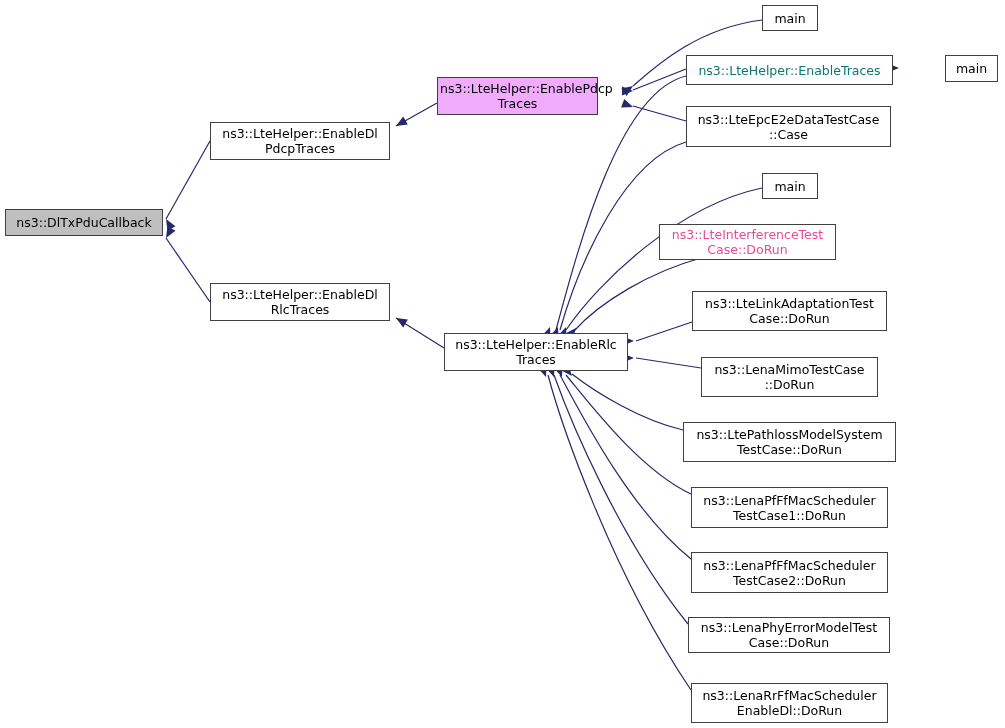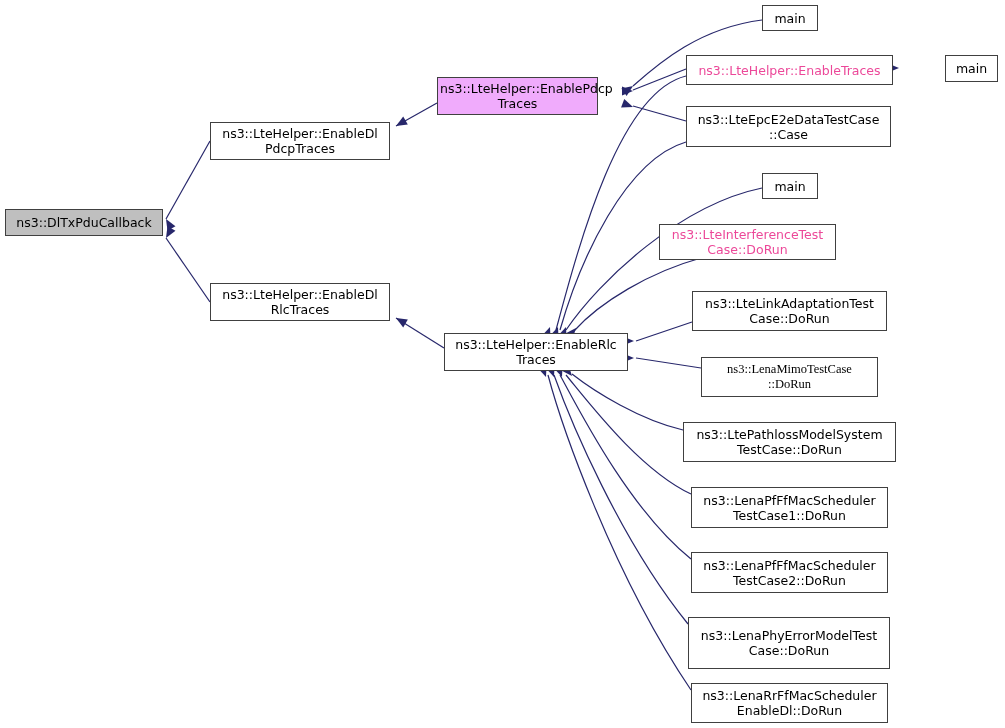--- a/index.html
+++ b/index.html
@@ -93,35 +93,35 @@
       <div class="node highlight" style="left: 5px; top: 209px; width: 158px; height: 27px; border-color: rgb(64, 64, 64); background: rgb(191, 191, 191); color: rgb(0, 0, 0);"><span class="lbl">ns3::DlTxPduCallback</span></div>
       <div class="node" style="left: 210px; top: 122px; width: 180px; height: 38px; border-color: rgb(64, 64, 64); background: rgb(255, 255, 255); color: rgb(0, 0, 0);"><span class="lbl">ns3::LteHelper::EnableDl
 PdcpTraces</span></div>
       <div class="node" style="left: 210px; top: 283px; width: 180px; height: 38px; border-color: rgb(64, 64, 64); background: rgb(255, 255, 255); color: rgb(0, 0, 0);"><span class="lbl">ns3::LteHelper::EnableDl
 RlcTraces</span></div>
       <div class="node" style="left: 437px; top: 77px; width: 161px; height: 38px; border-color: rgb(64, 64, 64); background: #f0abfc; color: rgb(0, 0, 0);"><span class="lbl">ns3::LteHelper::EnablePdcp
 Traces</span></div>
       <div class="node" style="left: 444px; top: 333px; width: 184px; height: 38px; border-color: rgb(64, 64, 64); background: rgb(255, 255, 255); color: rgb(0, 0, 0);"><span class="lbl">ns3::LteHelper::EnableRlc
 Traces</span></div>
       <div class="node" style="left: 762px; top: 5px; width: 56px; height: 26px; border-color: rgb(64, 64, 64); background: rgb(255, 255, 255); color: rgb(0, 0, 0);"><span class="lbl">main</span></div>
-      <div class="node" style="left: 686px; top: 55px; width: 207px; height: 30px; border-color: rgb(64, 64, 64); background: rgb(255, 255, 255); color: #ec4899;"><span class="lbl">ns3::LteHelper::EnableTraces</span></div>
+      <div class="node" style="left: 686px; top: 55px; width: 207px; height: 30px; border-color: rgb(64, 64, 64); background: rgb(255, 255, 255); color: #0f766e;"><span class="lbl">ns3::LteHelper::EnableTraces</span></div>
       <div class="node" style="left: 945px; top: 55px; width: 53px; height: 27px; border-color: rgb(64, 64, 64); background: rgb(255, 255, 255); color: rgb(0, 0, 0);"><span class="lbl">main</span></div>
       <div class="node" style="left: 686px; top: 106px; width: 205px; height: 41px; border-color: rgb(64, 64, 64); background: rgb(255, 255, 255); color: rgb(0, 0, 0);"><span class="lbl">ns3::LteEpcE2eDataTestCase
 ::Case</span></div>
       <div class="node" style="left: 762px; top: 173px; width: 56px; height: 26px; border-color: rgb(64, 64, 64); background: rgb(255, 255, 255); color: rgb(0, 0, 0);"><span class="lbl">main</span></div>
       <div class="node" style="left: 659px; top: 224px; width: 177px; height: 36px; border-color: rgb(64, 64, 64); background: rgb(255, 255, 255); color: #ec4899;"><span class="lbl">ns3::LteInterferenceTest
 Case::DoRun</span></div>
       <div class="node" style="left: 692px; top: 291px; width: 195px; height: 40px; border-color: rgb(64, 64, 64); background: rgb(255, 255, 255); color: rgb(0, 0, 0);"><span class="lbl">ns3::LteLinkAdaptationTest
 Case::DoRun</span></div>
-      <div class="node" style="left: 701px; top: 357px; width: 177px; height: 40px; border-color: rgb(64, 64, 64); background: rgb(255, 255, 255); color: rgb(0, 0, 0); font-family: Liberation Serif, serif;"><span class="lbl">ns3::LenaMimoTestCase
+      <div class="node" style="left: 701px; top: 357px; width: 177px; height: 40px; border-color: rgb(64, 64, 64); background: rgb(255, 255, 255); color: rgb(0, 0, 0);"><span class="lbl">ns3::LenaMimoTestCase
 ::DoRun</span></div>
       <div class="node" style="left: 683px; top: 422px; width: 213px; height: 40px; border-color: rgb(64, 64, 64); background: rgb(255, 255, 255); color: rgb(0, 0, 0);"><span class="lbl">ns3::LtePathlossModelSystem
 TestCase::DoRun</span></div>
       <div class="node" style="left: 691px; top: 487px; width: 197px; height: 41px; border-color: rgb(64, 64, 64); background: rgb(255, 255, 255); color: rgb(0, 0, 0);"><span class="lbl">ns3::LenaPfFfMacScheduler
 TestCase1::DoRun</span></div>
       <div class="node" style="left: 691px; top: 552px; width: 197px; height: 41px; border-color: rgb(64, 64, 64); background: rgb(255, 255, 255); color: rgb(0, 0, 0);"><span class="lbl">ns3::LenaPfFfMacScheduler
 TestCase2::DoRun</span></div>
-      <div class="node" style="left: 688px; top: 617px; width: 202px; height: 52px; border-color: rgb(64, 64, 64); background: rgb(255, 255, 255); color: rgb(0, 0, 0);"><span class="lbl">ns3::LenaPhyErrorModelTest
+      <div class="node" style="left: 688px; top: 617px; width: 202px; height: 36px; border-color: rgb(64, 64, 64); background: rgb(255, 255, 255); color: rgb(0, 0, 0);"><span class="lbl">ns3::LenaPhyErrorModelTest
 Case::DoRun</span></div>
       <div class="node" style="left: 691px; top: 683px; width: 197px; height: 40px; border-color: rgb(64, 64, 64); background: rgb(255, 255, 255); color: rgb(0, 0, 0);"><span class="lbl">ns3::LenaRrFfMacScheduler
 EnableDl::DoRun</span></div>
     </div>
 </div>
 
 </body></html>

